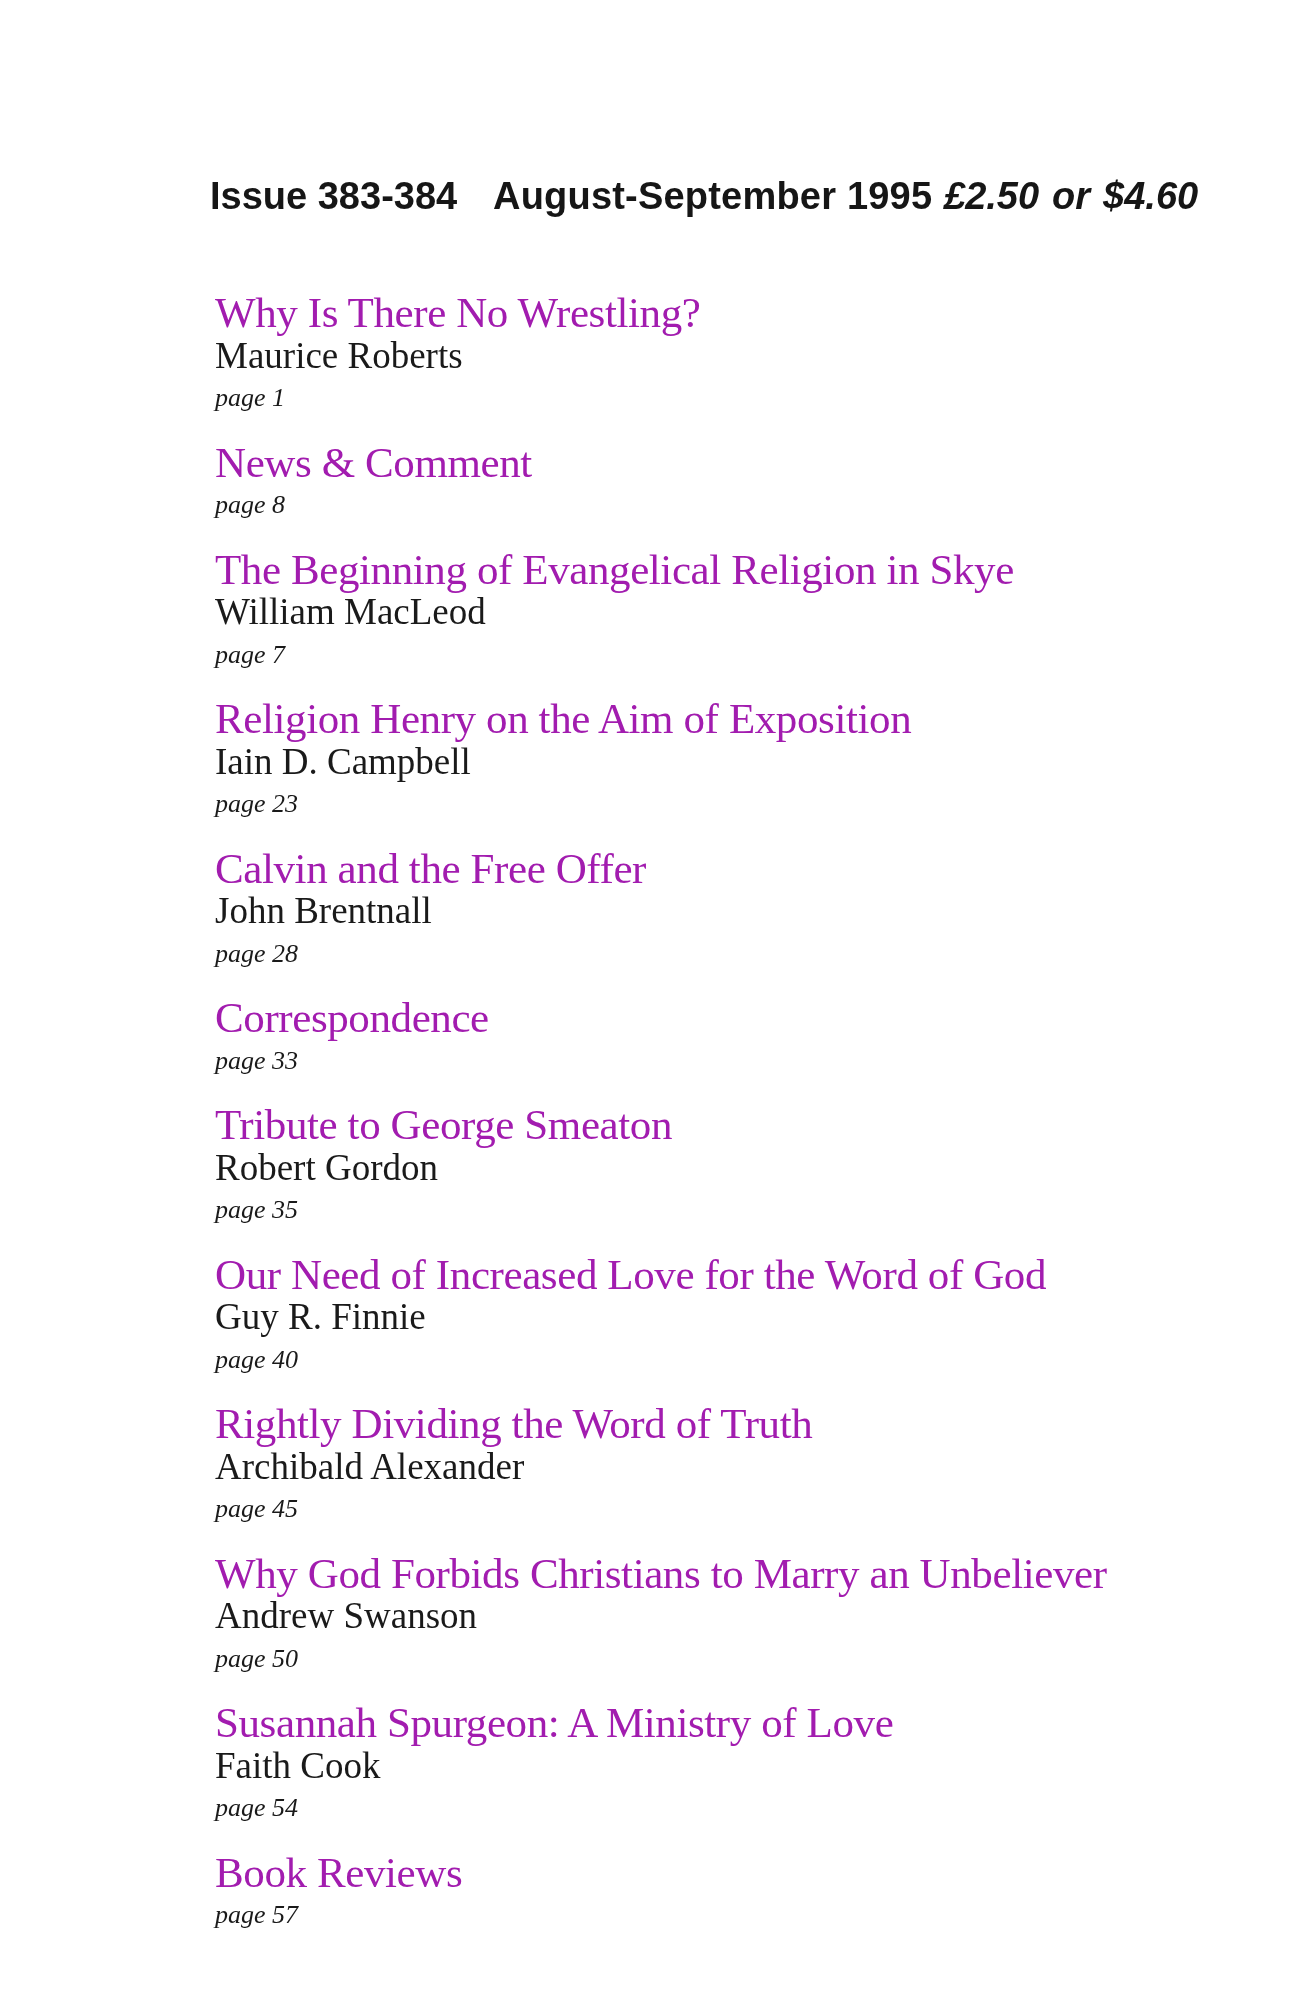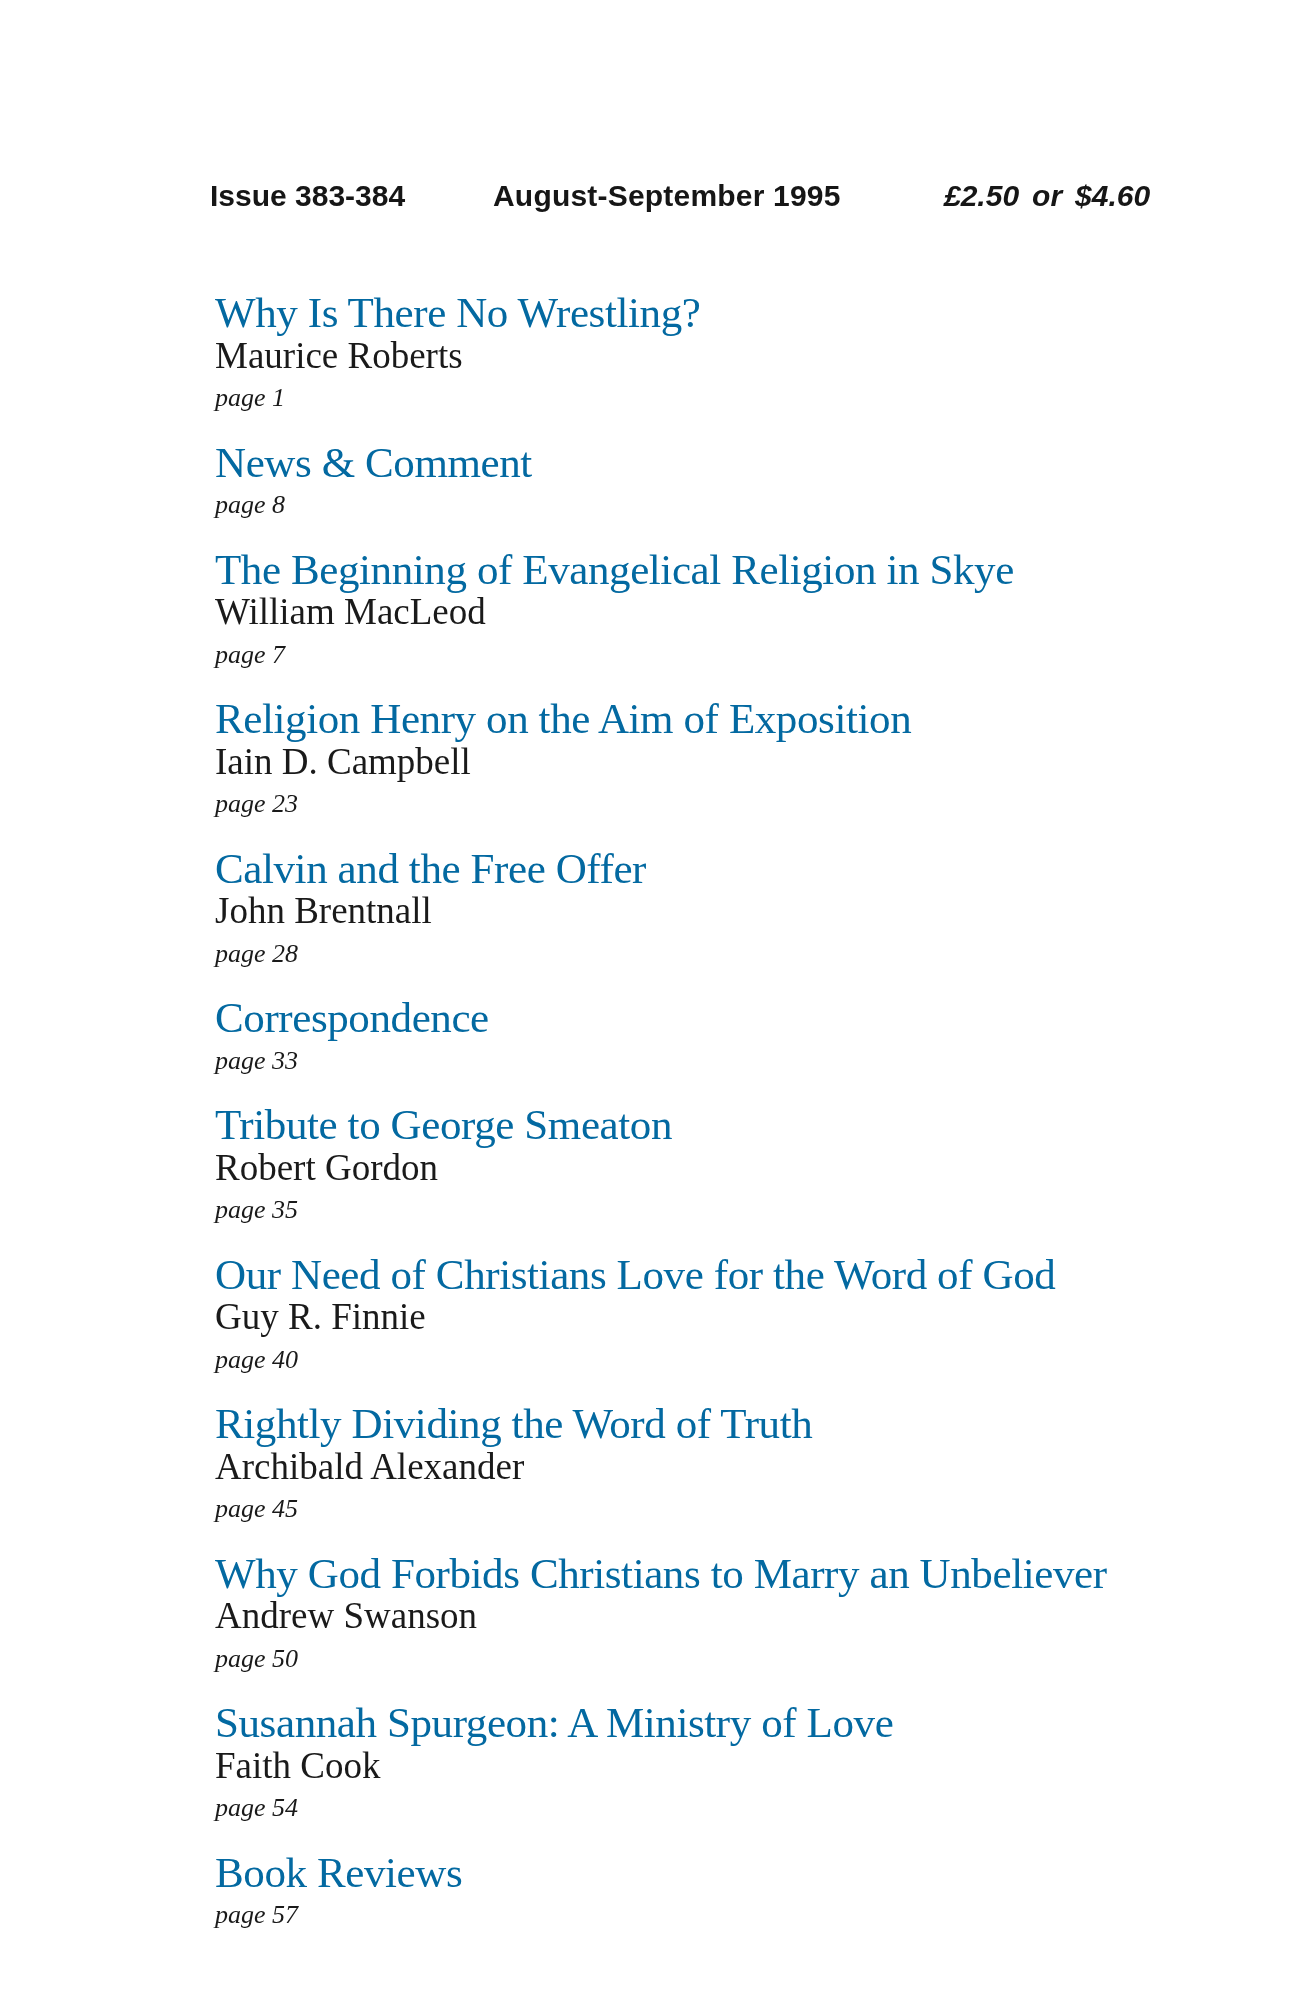--- a/index.html
+++ b/index.html
@@ -14,21 +14,21 @@
     background: #ffffff;
     overflow: hidden;
     color: #131313;
   }
   
   .hdr {
     position: absolute;
     top: 181px;
     font-family: "Liberation Sans", sans-serif;
     font-weight: bold;
-    font-size: 30px;
+    font-size: 38px;
     line-height: 30px;
     color: #161616;
     white-space: nowrap;
     text-align: center;
   }
   #hdr-issue { left: 210px; }
   #hdr-date  { left: 493px; letter-spacing: 0.2px; }
   #hdr-price { left: 944px; font-style: italic; }
   #hdr-price .gap { display: inline-block; width: 13px; }
   
@@ -37,21 +37,21 @@
     left: 215px;
     top: 292px;
     width: 1010px;
     font-family: "Liberation Serif", serif;
   }
   .entry { margin: 0 0 22px 0; }
   .title {
     font-size: 43px;
     line-height: 42.5px;
     letter-spacing: -0.4px;
-    color: #0369a1;
+    color: #a21caf;
     white-space: nowrap;
   }
   .author {
     font-size: 37px;
     line-height: 42.5px;
     color: #1a1a1a;
     white-space: nowrap;
   }
   .pageref {
     font-size: 26px;
@@ -106,21 +106,21 @@
       <div class="pageref">page 33</div>
     </div>
 
     <div class="entry">
       <div class="title">Tribute to George Smeaton</div>
       <div class="author">Robert Gordon</div>
       <div class="pageref">page 35</div>
     </div>
 
     <div class="entry">
-      <div class="title">Our Need of Christians Love for the Word of God</div>
+      <div class="title">Our Need of Increased Love for the Word of God</div>
       <div class="author">Guy R. Finnie</div>
       <div class="pageref">page 40</div>
     </div>
 
     <div class="entry">
       <div class="title">Rightly Dividing the Word of Truth</div>
       <div class="author">Archibald Alexander</div>
       <div class="pageref">page 45</div>
     </div>
 

